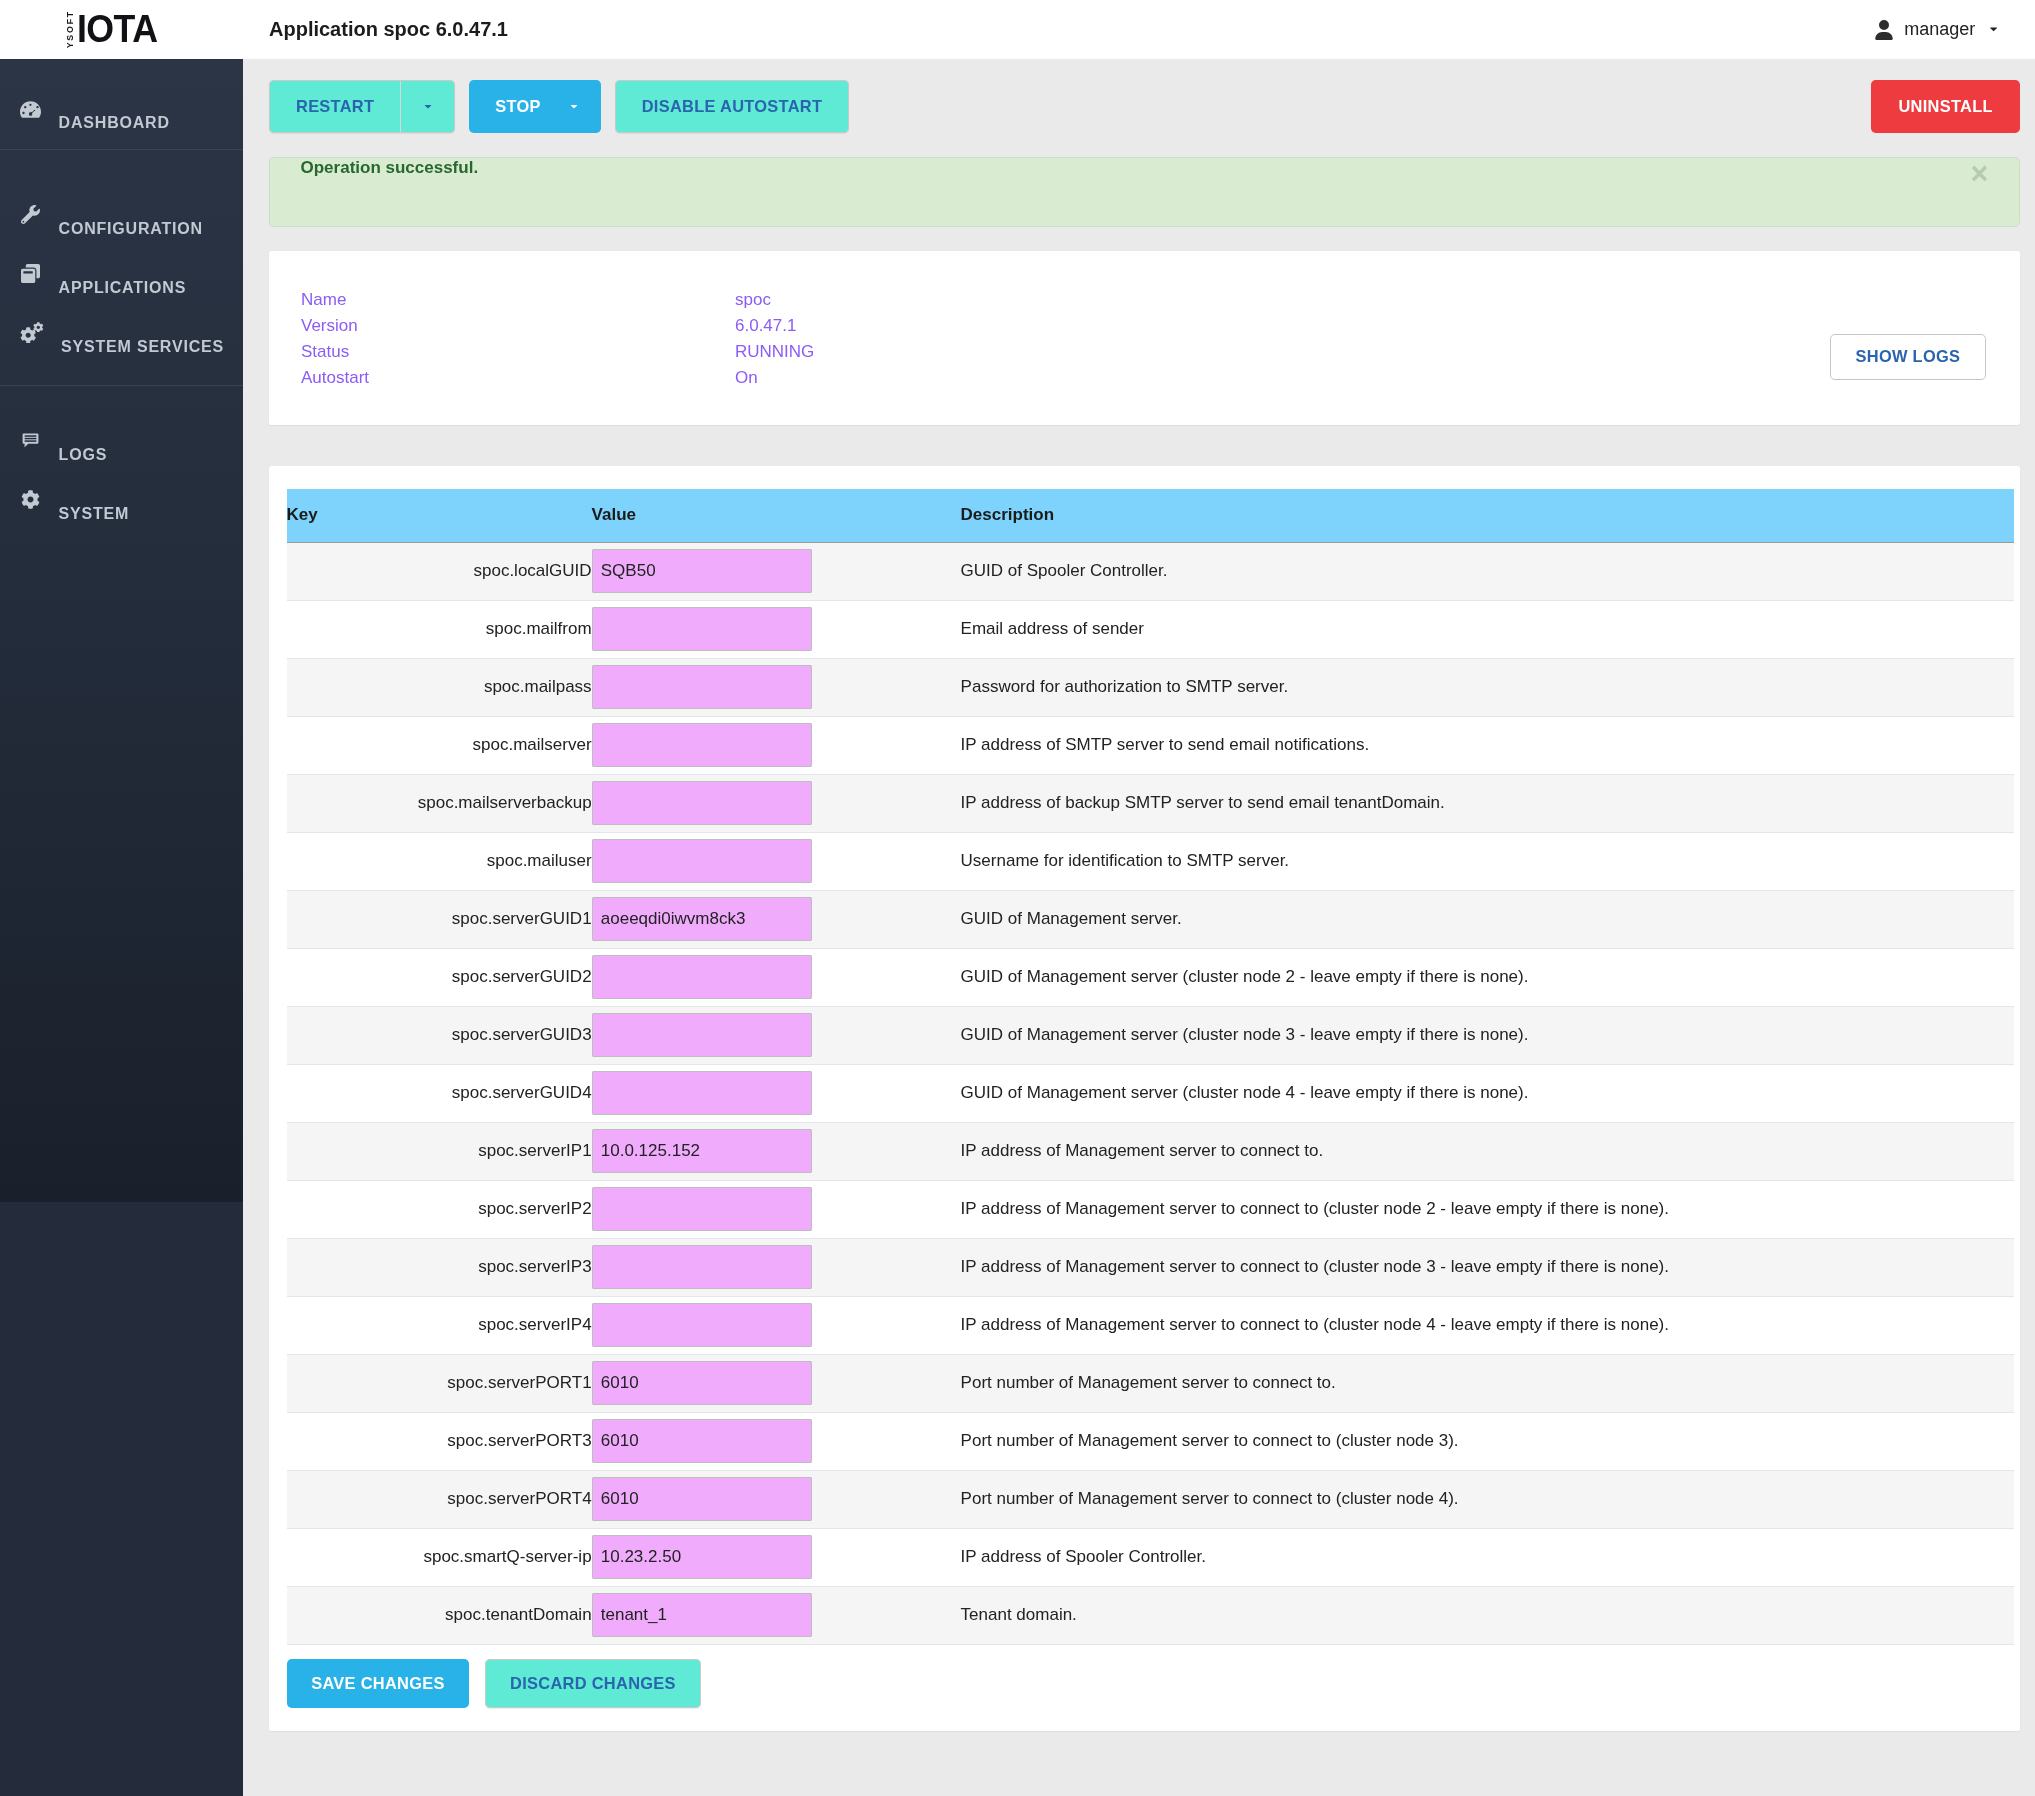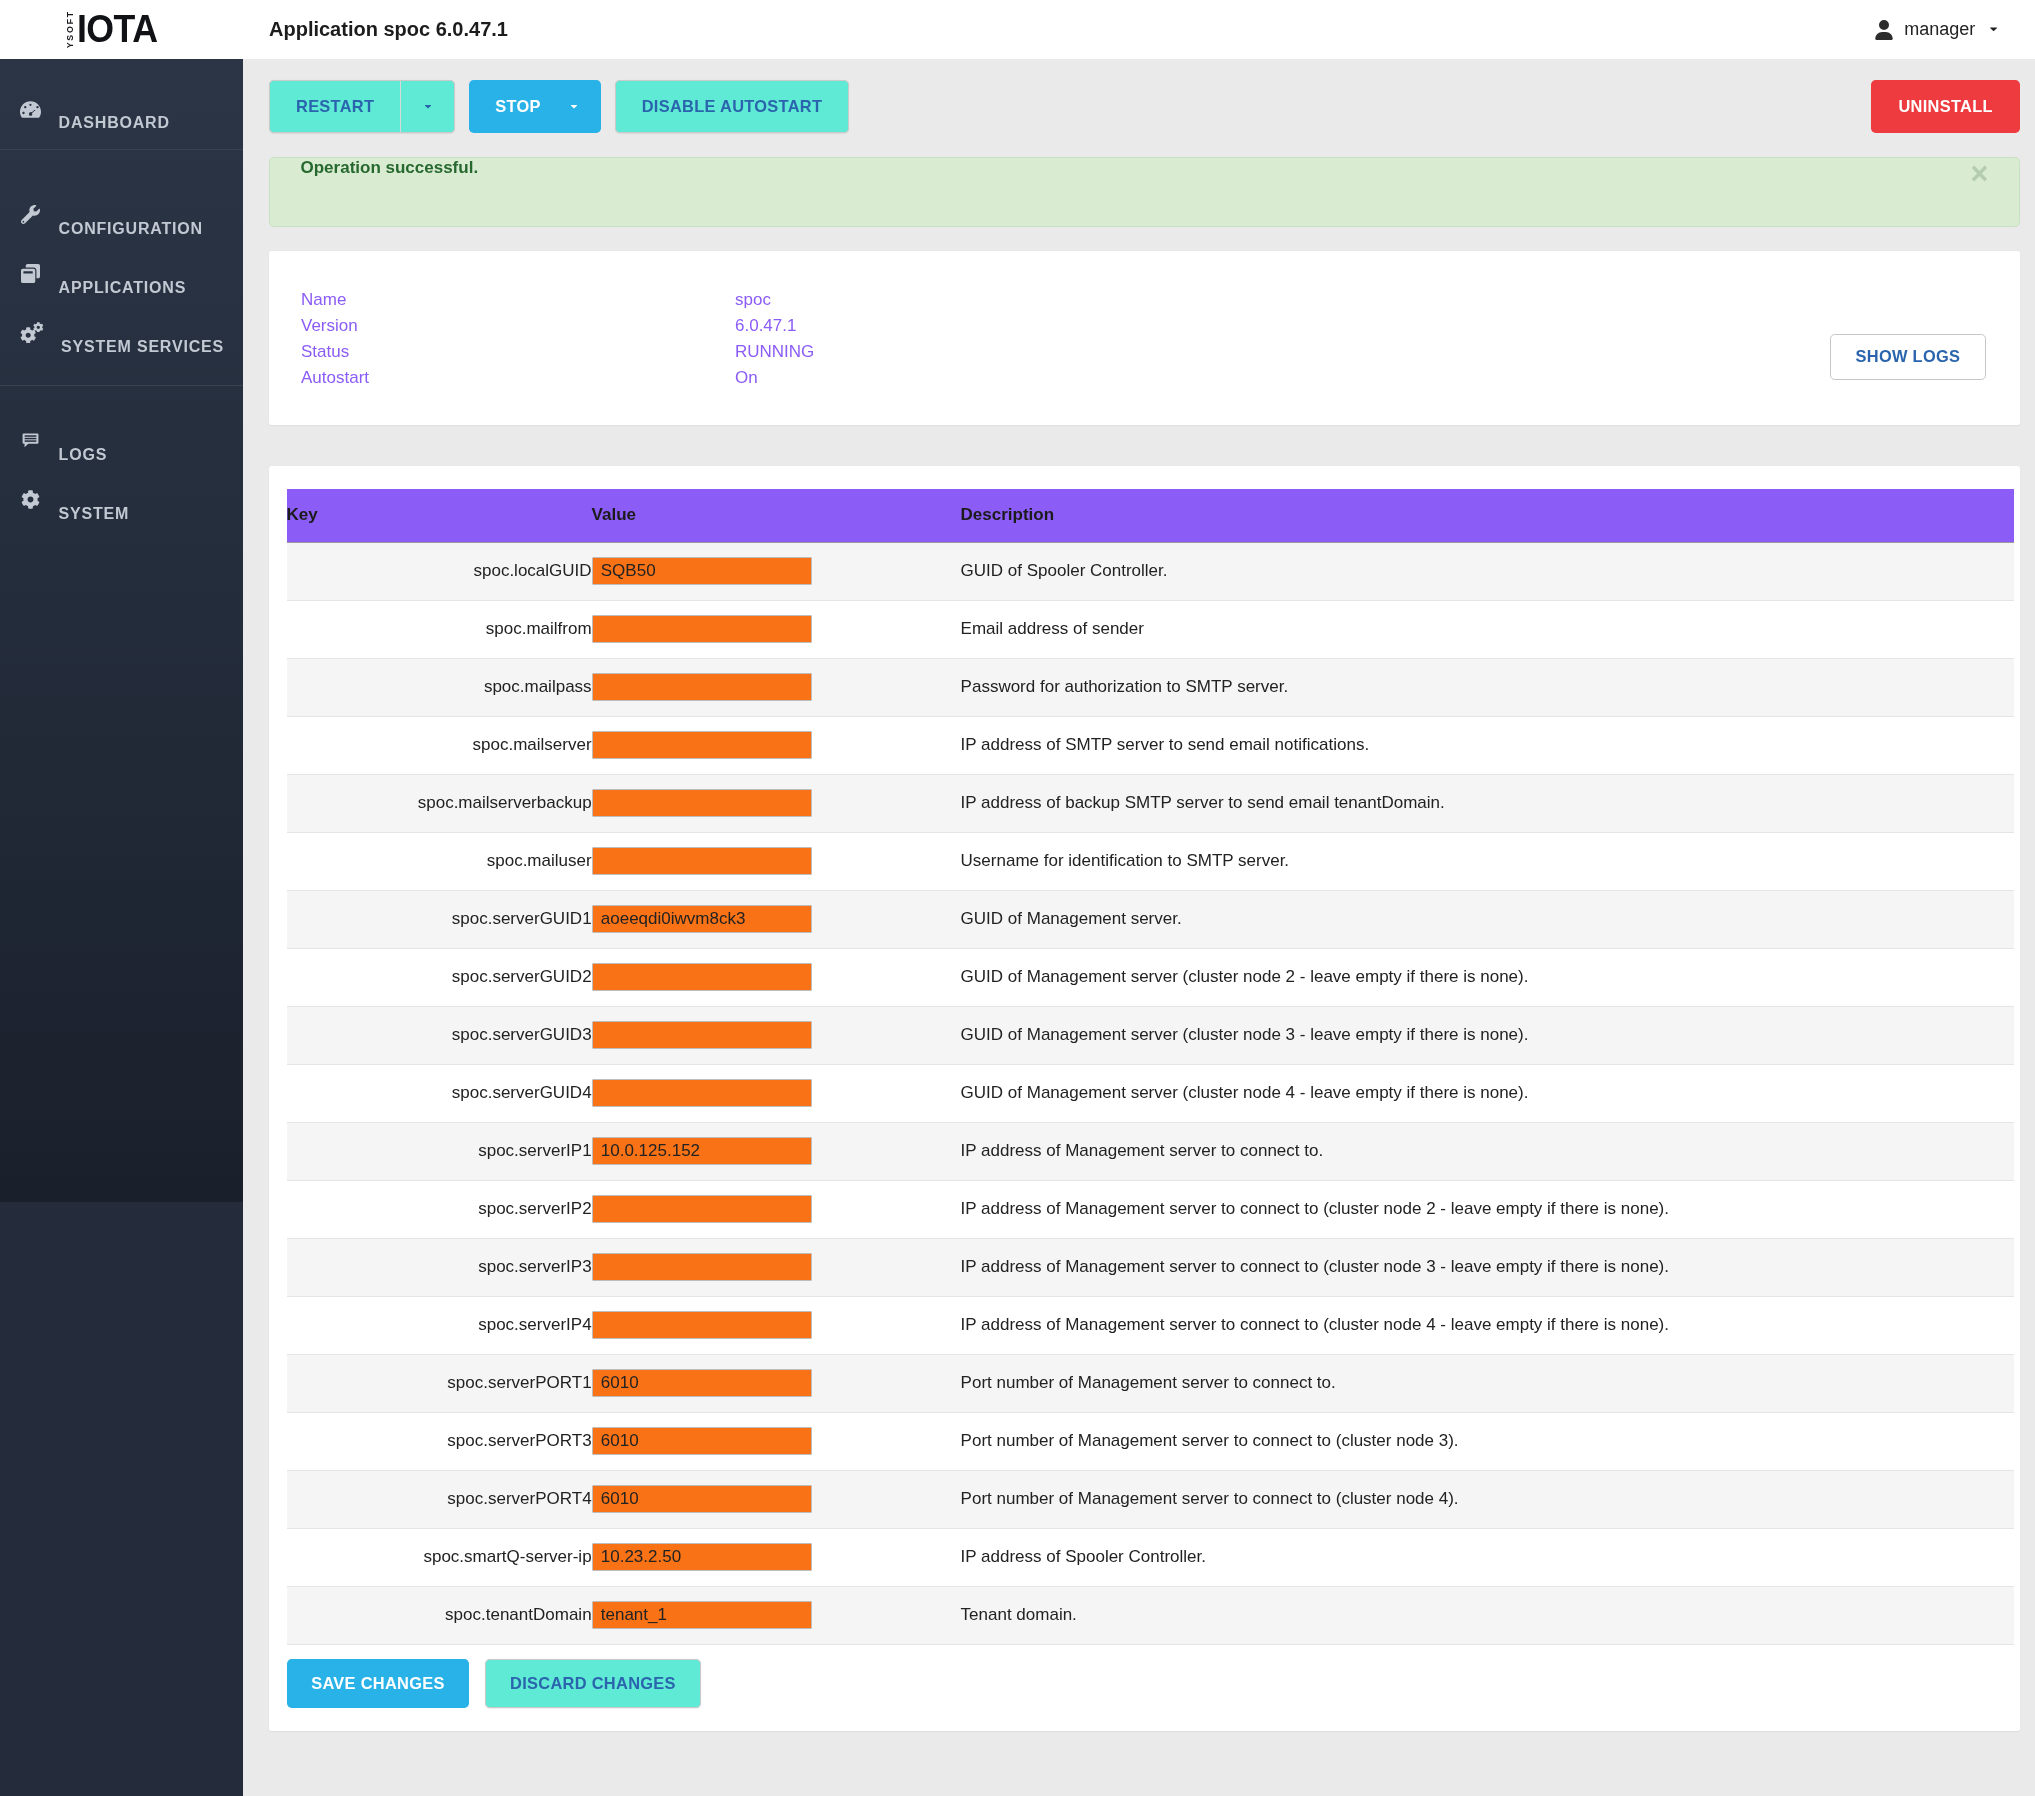--- a/index.html
+++ b/index.html
@@ -87,31 +87,31 @@
     display:flex; align-items:center; cursor:pointer;
   }
 
   
   .table-card {
     margin-top:41px; background:#fff; border-radius:2.3px;
     padding:23.5px 5.9px 23.5px 17.6px; box-shadow:0 0.6px 1.2px rgba(0,0,0,.06);
   }
   table.config { width:100%; border-collapse:collapse; }
   table.config thead th {
-    background:#8b5cf6; height:53px; text-align:left; font-size:17px; font-weight:700;
+    background:#7dd3fc; height:53px; text-align:left; font-size:17px; font-weight:700;
     color:#1b1b1b; border-bottom:1.2px solid #9b9b9b; padding:0;
   }
   th.col-key { width:305px; padding-left:11.7px; }
   th.col-value { width:369px; }
   table.config tbody td { height:58px; font-size:17px; color:#222; border-bottom:0.6px solid #e3e6e9; padding:0; }
   table.config tbody tr:nth-child(odd) { background:#f5f5f5; }
   td.cell-key { padding-left:11.7px;text-align:right; }
   input.value-input {
-    width:220px; height:28px; border:0.6px solid #bdbdbd; border-radius:1.2px;
-    font-size:17px; font-family:inherit; padding:0 8.2px; color:#222; background:#f97316;
+    width:220px; height:44px; border:0.6px solid #bdbdbd; border-radius:1.2px;
+    font-size:17px; font-family:inherit; padding:0 8.2px; color:#222; background:#f0abfc;
   }
 
   .actions { display:flex; gap:15.2px; margin-top:14px; }
   .actions .btn { height:49px; padding:0 24.6px; }
 </style>
 </head>
 <body>
 
 <header class="topbar">
   <div class="logo-zone">

